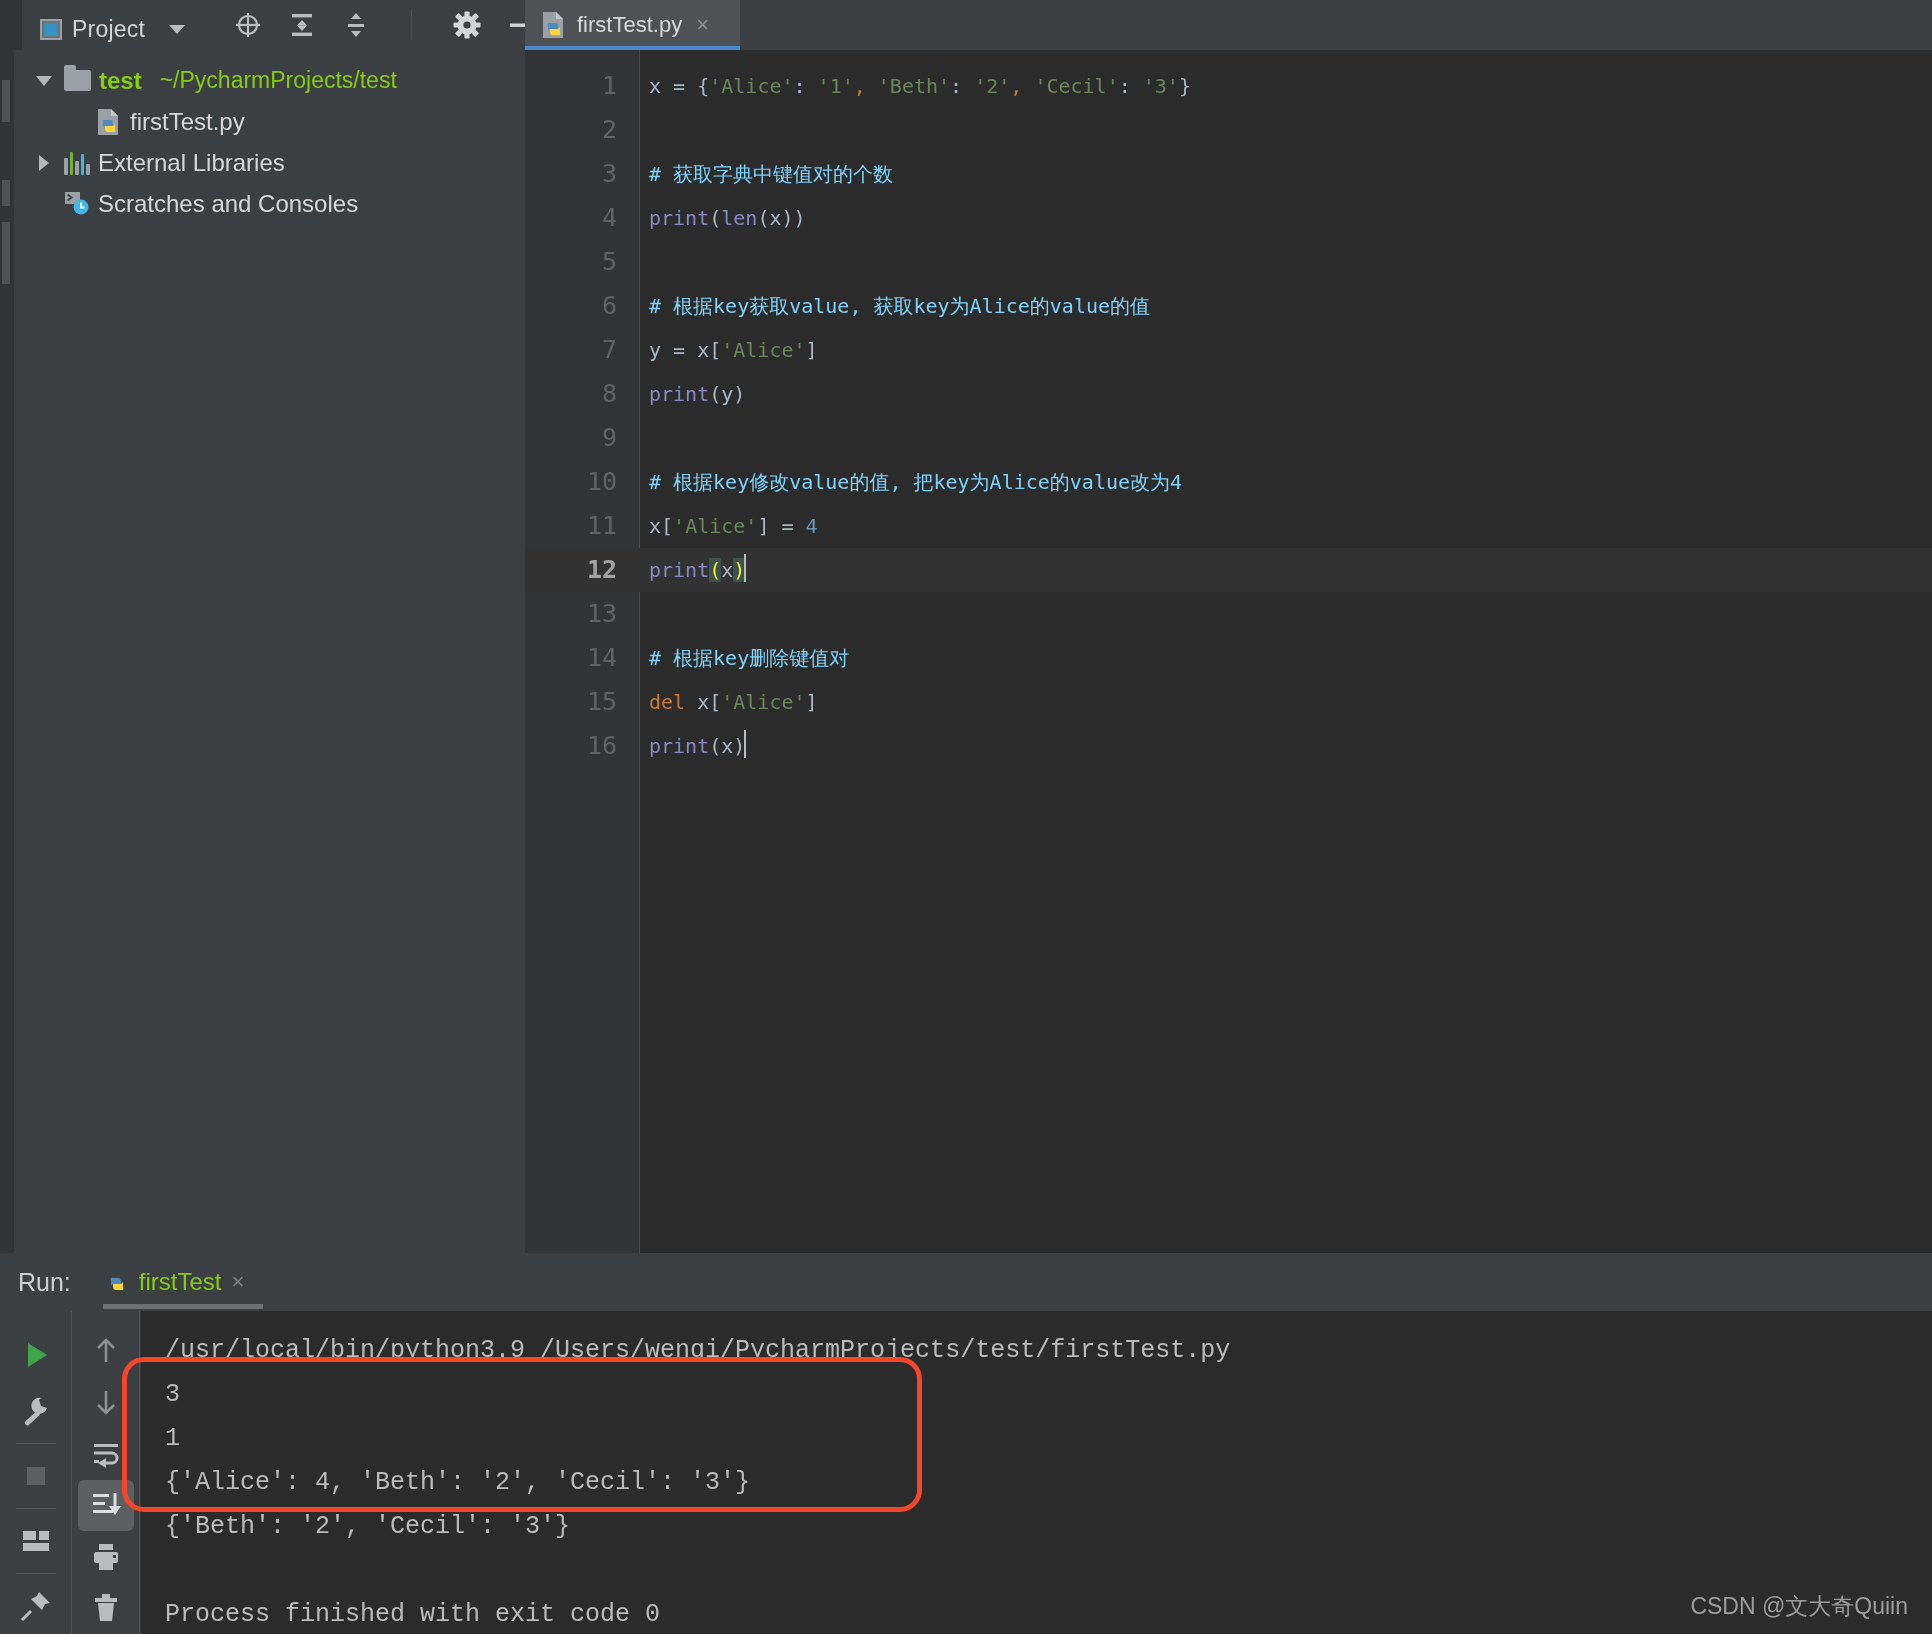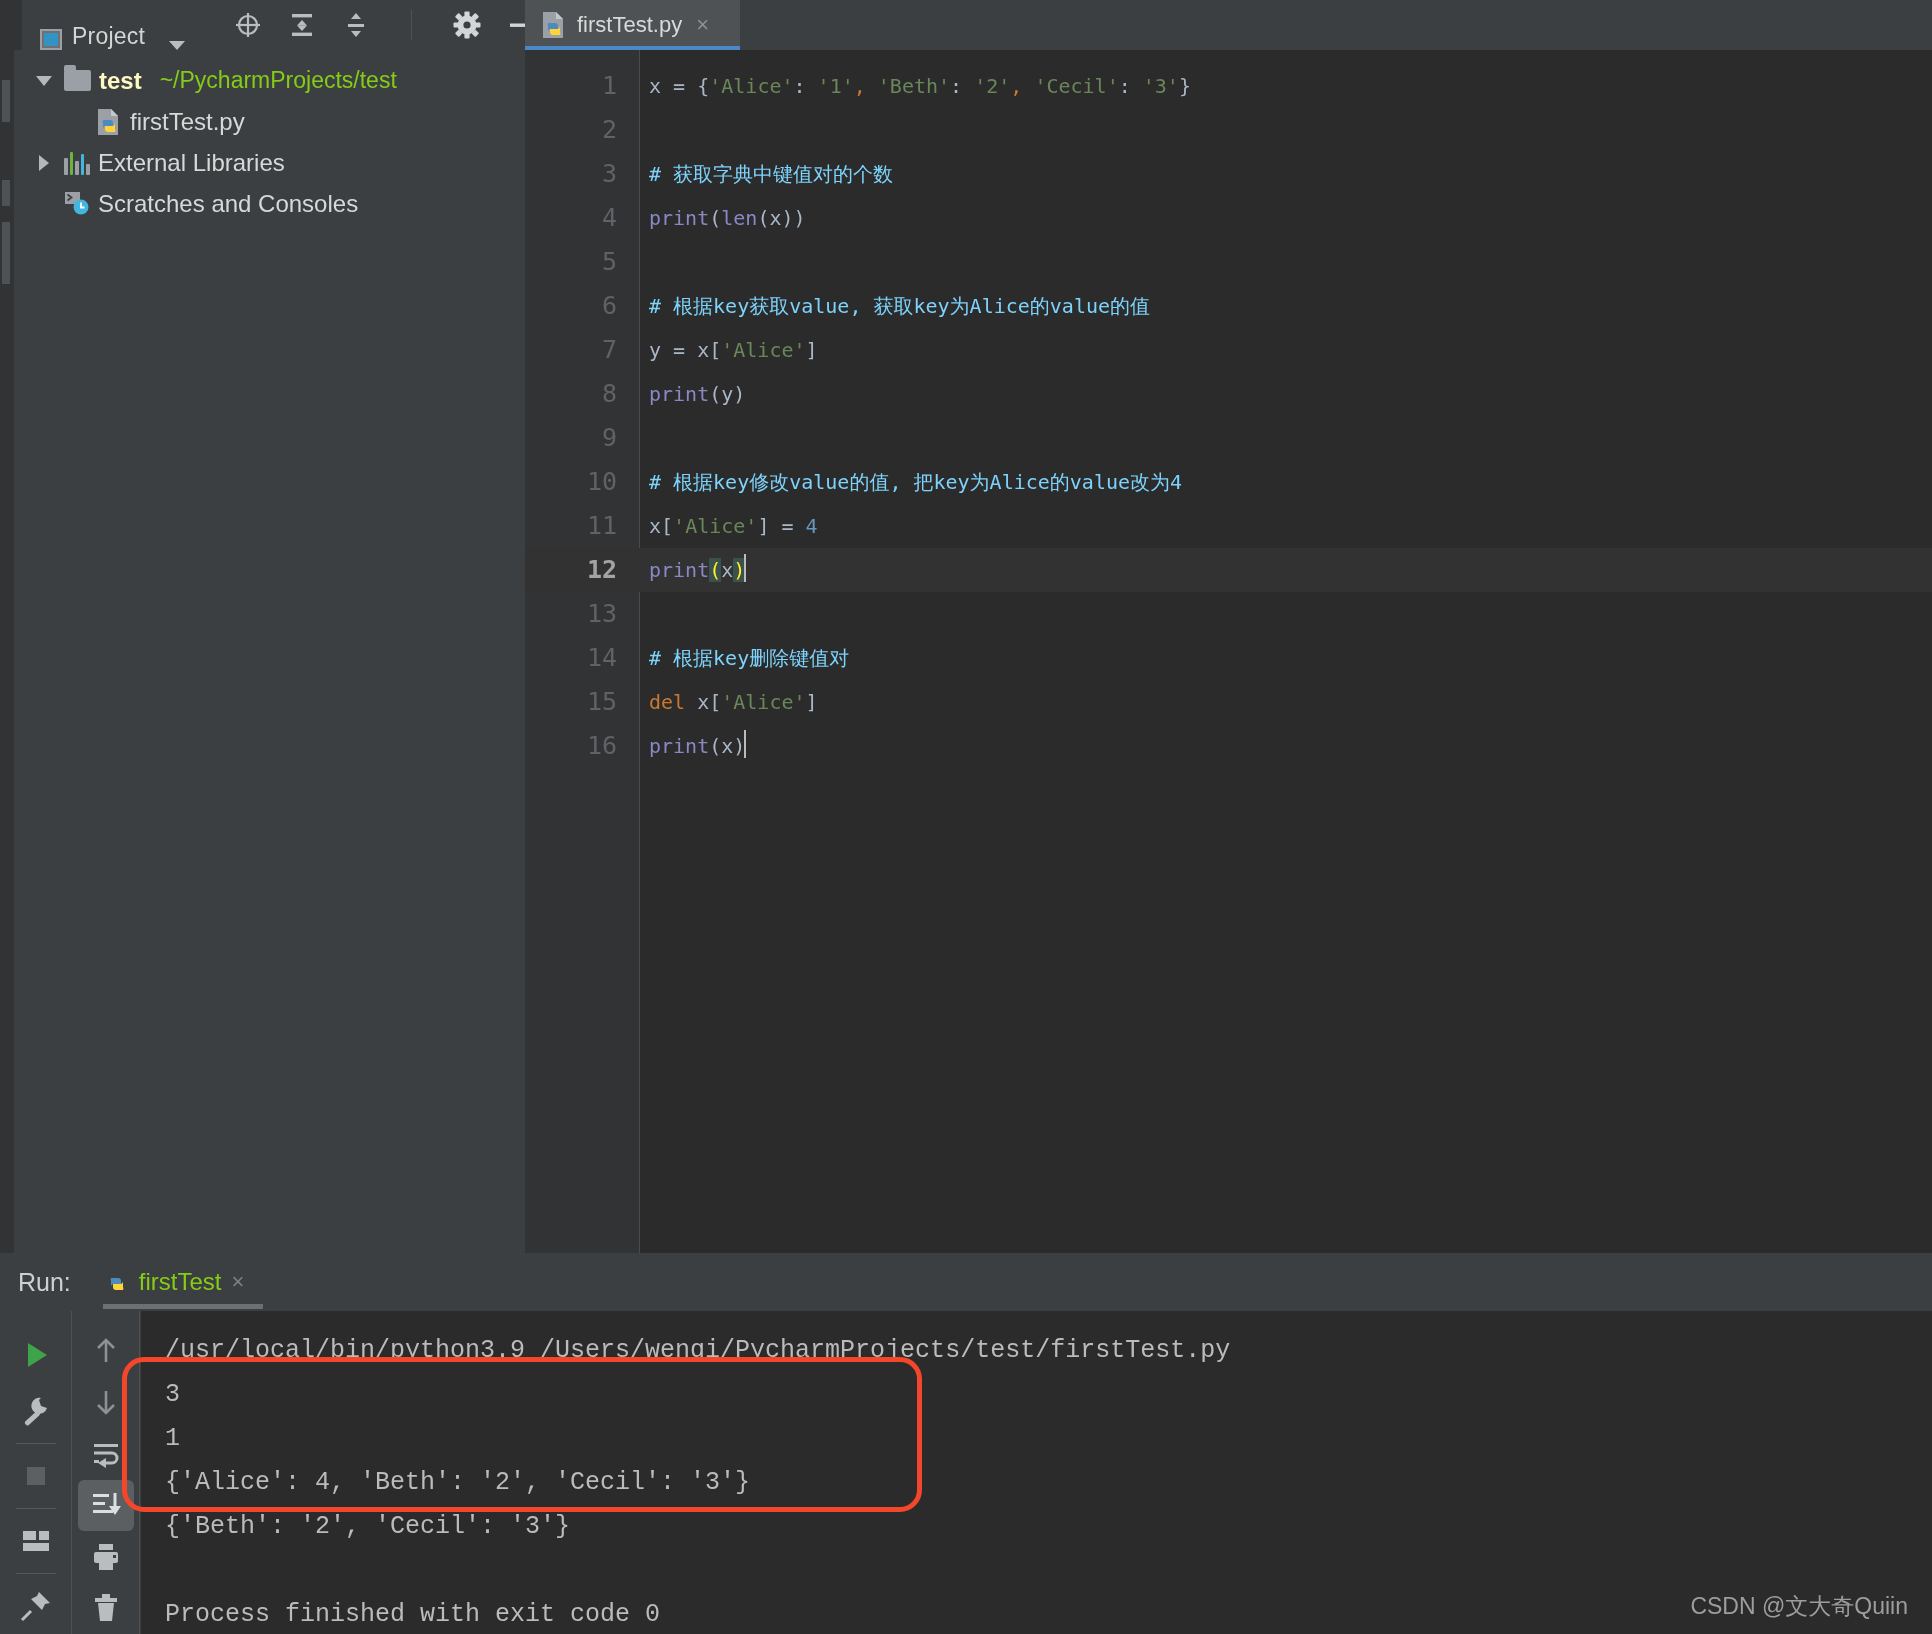--- a/index.html
+++ b/index.html
@@ -11,21 +11,21 @@
   }
   #app { position: relative; width: 1932px; height: 1634px; background: #3c3f41; }
 
   
   .toolbar {
     position: absolute; left: 0; top: 0; width: 1932px; height: 50px;
     background: #3c3f41; display: flex; align-items: center;
   }
   .tb-left-rail { width: 22px; height: 50px; background: #313335; }
   .tb-proj {
-    display: flex; align-items: flex-end; gap: 10px;
+    display: flex; align-items: center; gap: 10px;
     padding: 8px 8px 0 18px; height: 50px;
   }
   .proj-icon { width: 22px; height: 21px; background: #6e7072; border: 2px solid #9aa0a6; position: relative; }
   .proj-icon::after { content:""; position:absolute; left:2px; top:2px; right:2px; bottom:2px; background:#3592c4; }
   .proj-label { color: #d5d5d5; font-size: 23px; letter-spacing: .2px; }
   .caret-down { width: 0; height: 0; border-left: 8px solid transparent; border-right: 8px solid transparent; border-top: 9px solid #b9bdc0; margin-left: 14px; }
   .tb-icons { display: flex; align-items: center; gap: 24px; margin-left: 40px; }
   .tb-ico { width: 30px; height: 30px; position: relative; }
   .sep-v { width: 1px; height: 30px; background: #4e5254; margin: 0 16px; }
 
@@ -49,21 +49,21 @@
     background: #3c3f41; padding-top: 10px;
   }
   .tree-row { display: flex; align-items: center; height: 41px; padding-left: 18px; gap: 8px; white-space: nowrap; }
   .tw { width: 24px; display: flex; align-items: center; justify-content: center; flex: 0 0 auto; }
   .chev { width: 0; height: 0; }
   .chev-down { border-left: 8px solid transparent; border-right: 8px solid transparent; border-top: 10px solid #b4b8bb; }
   .chev-right { border-top: 8px solid transparent; border-bottom: 8px solid transparent; border-left: 10px solid #b4b8bb; }
   .folder-ico { width: 27px; height: 21px; background: #9aa0a5; border-radius: 2px; position: relative; flex:0 0 auto; }
   .folder-ico::before { content:""; position:absolute; left:0; top:-5px; width:12px; height:6px; background:#9aa0a5; border-radius:2px 2px 0 0; }
   .t-name { font-size: 24px; color: #d8d8d8; }
-  .t-name.bold { font-weight: bold; color: #fef9c3; }
+  .t-name.bold { font-weight: bold; color: #84cc16; }
   .t-path { font-size: 23px; color: #84cc16; margin-left: 10px; }
   .lib-ico { width: 26px; height: 24px; display:flex; align-items:flex-end; gap:2px; flex:0 0 auto; }
   .lib-ico i { display:block; width:4px; border-radius:1px; }
   .scr-ico { width: 26px; height: 25px; position: relative; flex:0 0 auto; }
 
   
   .editor { position: absolute; left: 525px; top: 50px; width: 1407px; height: 1203px; background: #2b2b2b; }
   .gutter {
     position: absolute; left: 0; top: 0; width: 115px; height: 100%;
     background: #313335; border-right: 1px solid #4b4b4b;

